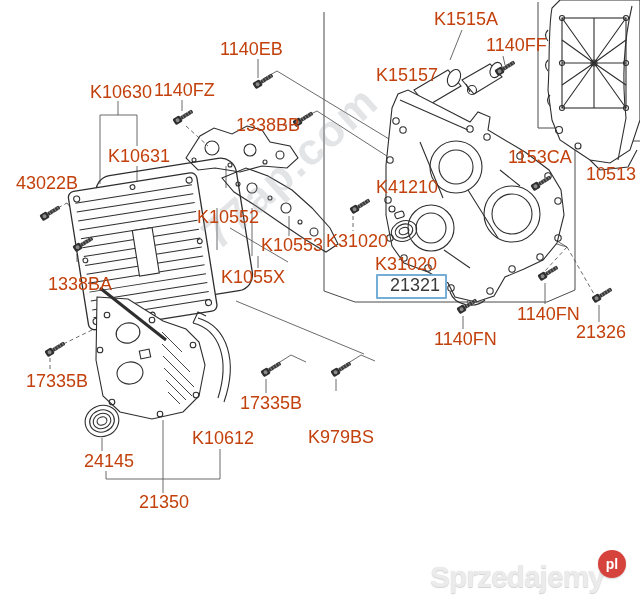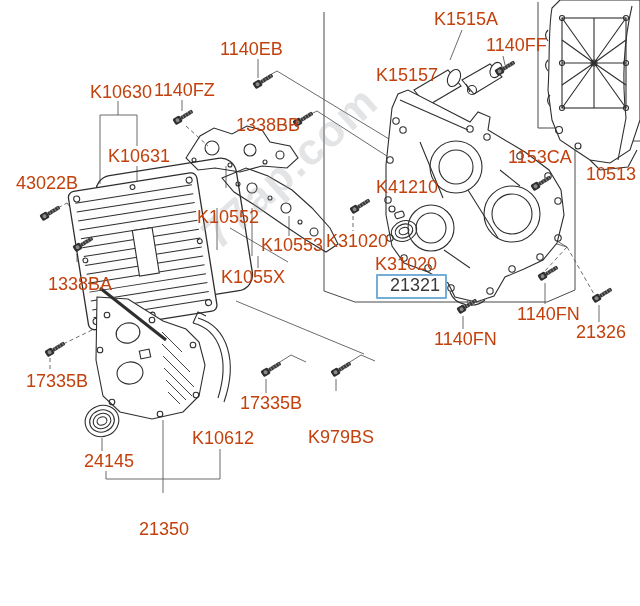--- a/index.html
+++ b/index.html
@@ -266,17 +266,21 @@
       <div class="part-label" style="left: 375px; top: 255px;">K31020</div>
       <div class="part-label boxed" style="left: 376px; top: 274px; padding-left: 12px;">21321</div>
       <div class="part-label" style="left: 434px; top: 330px;">1140FN</div>
       <div class="part-label" style="left: 517px; top: 305px;">1140FN</div>
       <div class="part-label" style="left: 576px; top: 323px;">21326</div>
       <div class="part-label" style="left: 26px; top: 372px;">17335B</div>
       <div class="part-label" style="left: 240px; top: 394px;">17335B</div>
       <div class="part-label" style="left: 308px; top: 392px; margin-top: 36px;">K979BS</div>
       <div class="part-label" style="left: 84px; top: 452px;">24145</div>
       <div class="part-label" style="left: 192px; top: 429px;">K10612</div>
-      <div class="part-label" style="left: 139px; top: 520px; text-align: right;">21350</div>
+      <div class="part-label" style="left: 139px; top: 493px; text-align: right;">21350</div>
     </div>
 
+  <div class="site-mark">
+    <span class="site-name">Sprzedajemy</span>
+    <span class="site-badge">pl</span>
+  </div>
 
 </div>
 
 </body></html>

